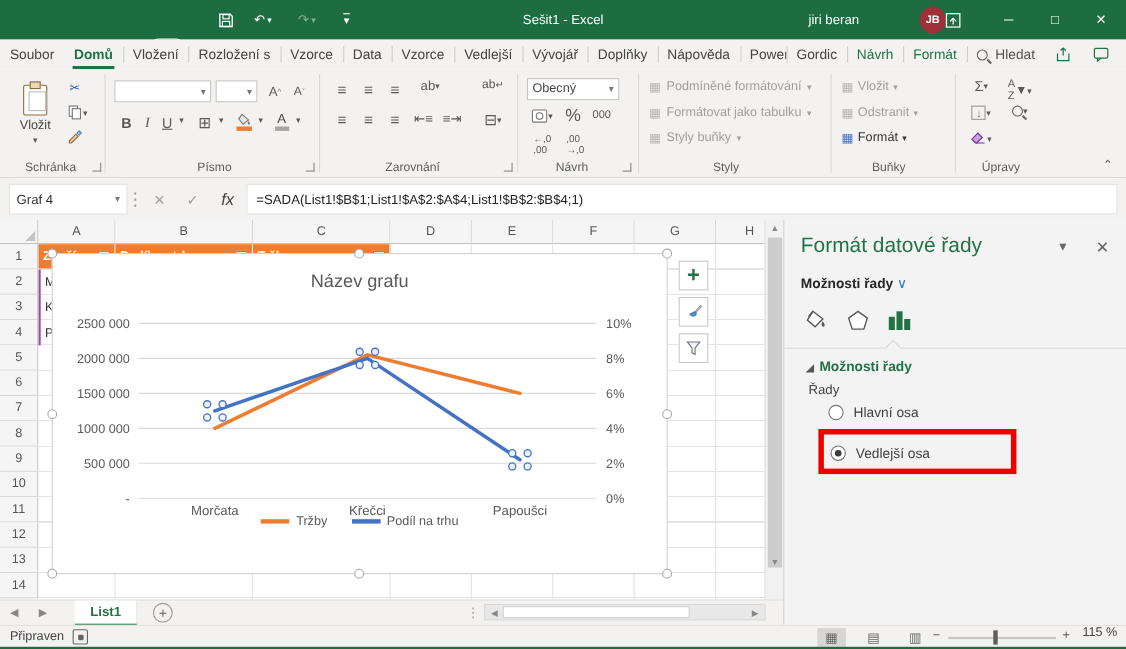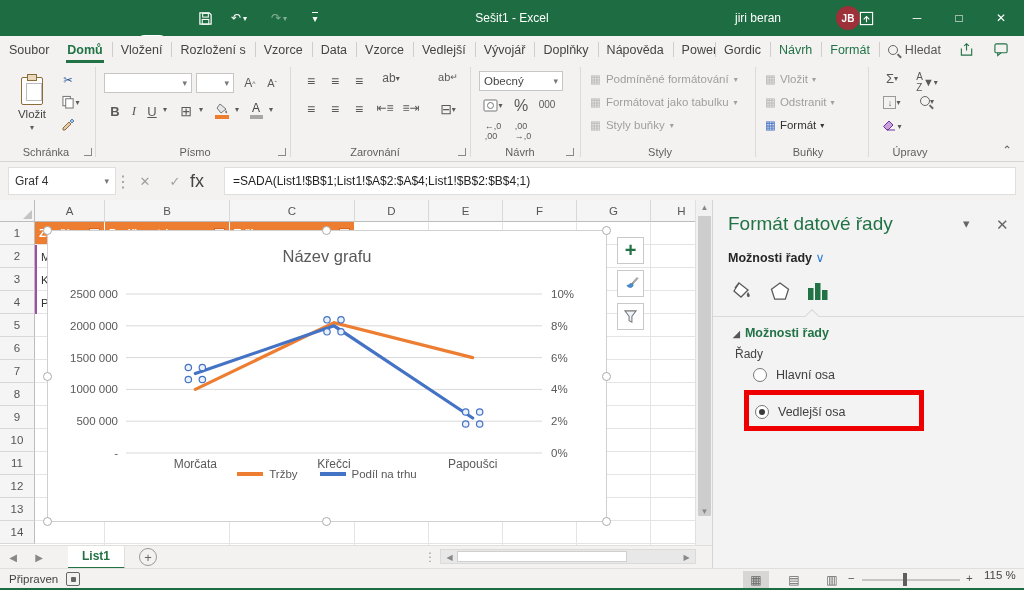--- a/index.html
+++ b/index.html
@@ -358,21 +358,21 @@
 
   <div id="fbar" class="abs">
     <div style="width:8px;"></div>
     <div id="namebox">
         <span>Graf 4</span>
         <span style="margin-left:auto;color:#777;font-size:9px;">▾</span>
       </div>
     <div style="width:14px;display:flex;align-items:center;justify-content:center;color:#999;">⋮</div>
     <div style="width:30px;display:flex;align-items:center;justify-content:center;color:#A0A0A0;font-size:13px;">✕</div>
     <div style="width:30px;display:flex;align-items:center;justify-content:center;color:#A0A0A0;font-size:13px;">✓</div>
-    <div style="width:34px;display:flex;align-items:center;color:#444;font-size:18px;font-family:'Liberation Serif',serif;">
+    <div style="width:34px;display:flex;align-items:center;justify-content:center;color:#444;font-size:15px;font-style:italic;font-family:'Liberation Serif',serif;">
         <span>fx</span>
       </div>
     <div id="fx-input">
         <span>=SADA(List1!$B$1;List1!$A$2:$A$4;List1!$B$2:$B$4;1)</span>
       </div>
     <div style="width:8px;"></div>
   </div>
 
   <div id="gridwrap" class="abs">
     <div id="selectall"></div>

